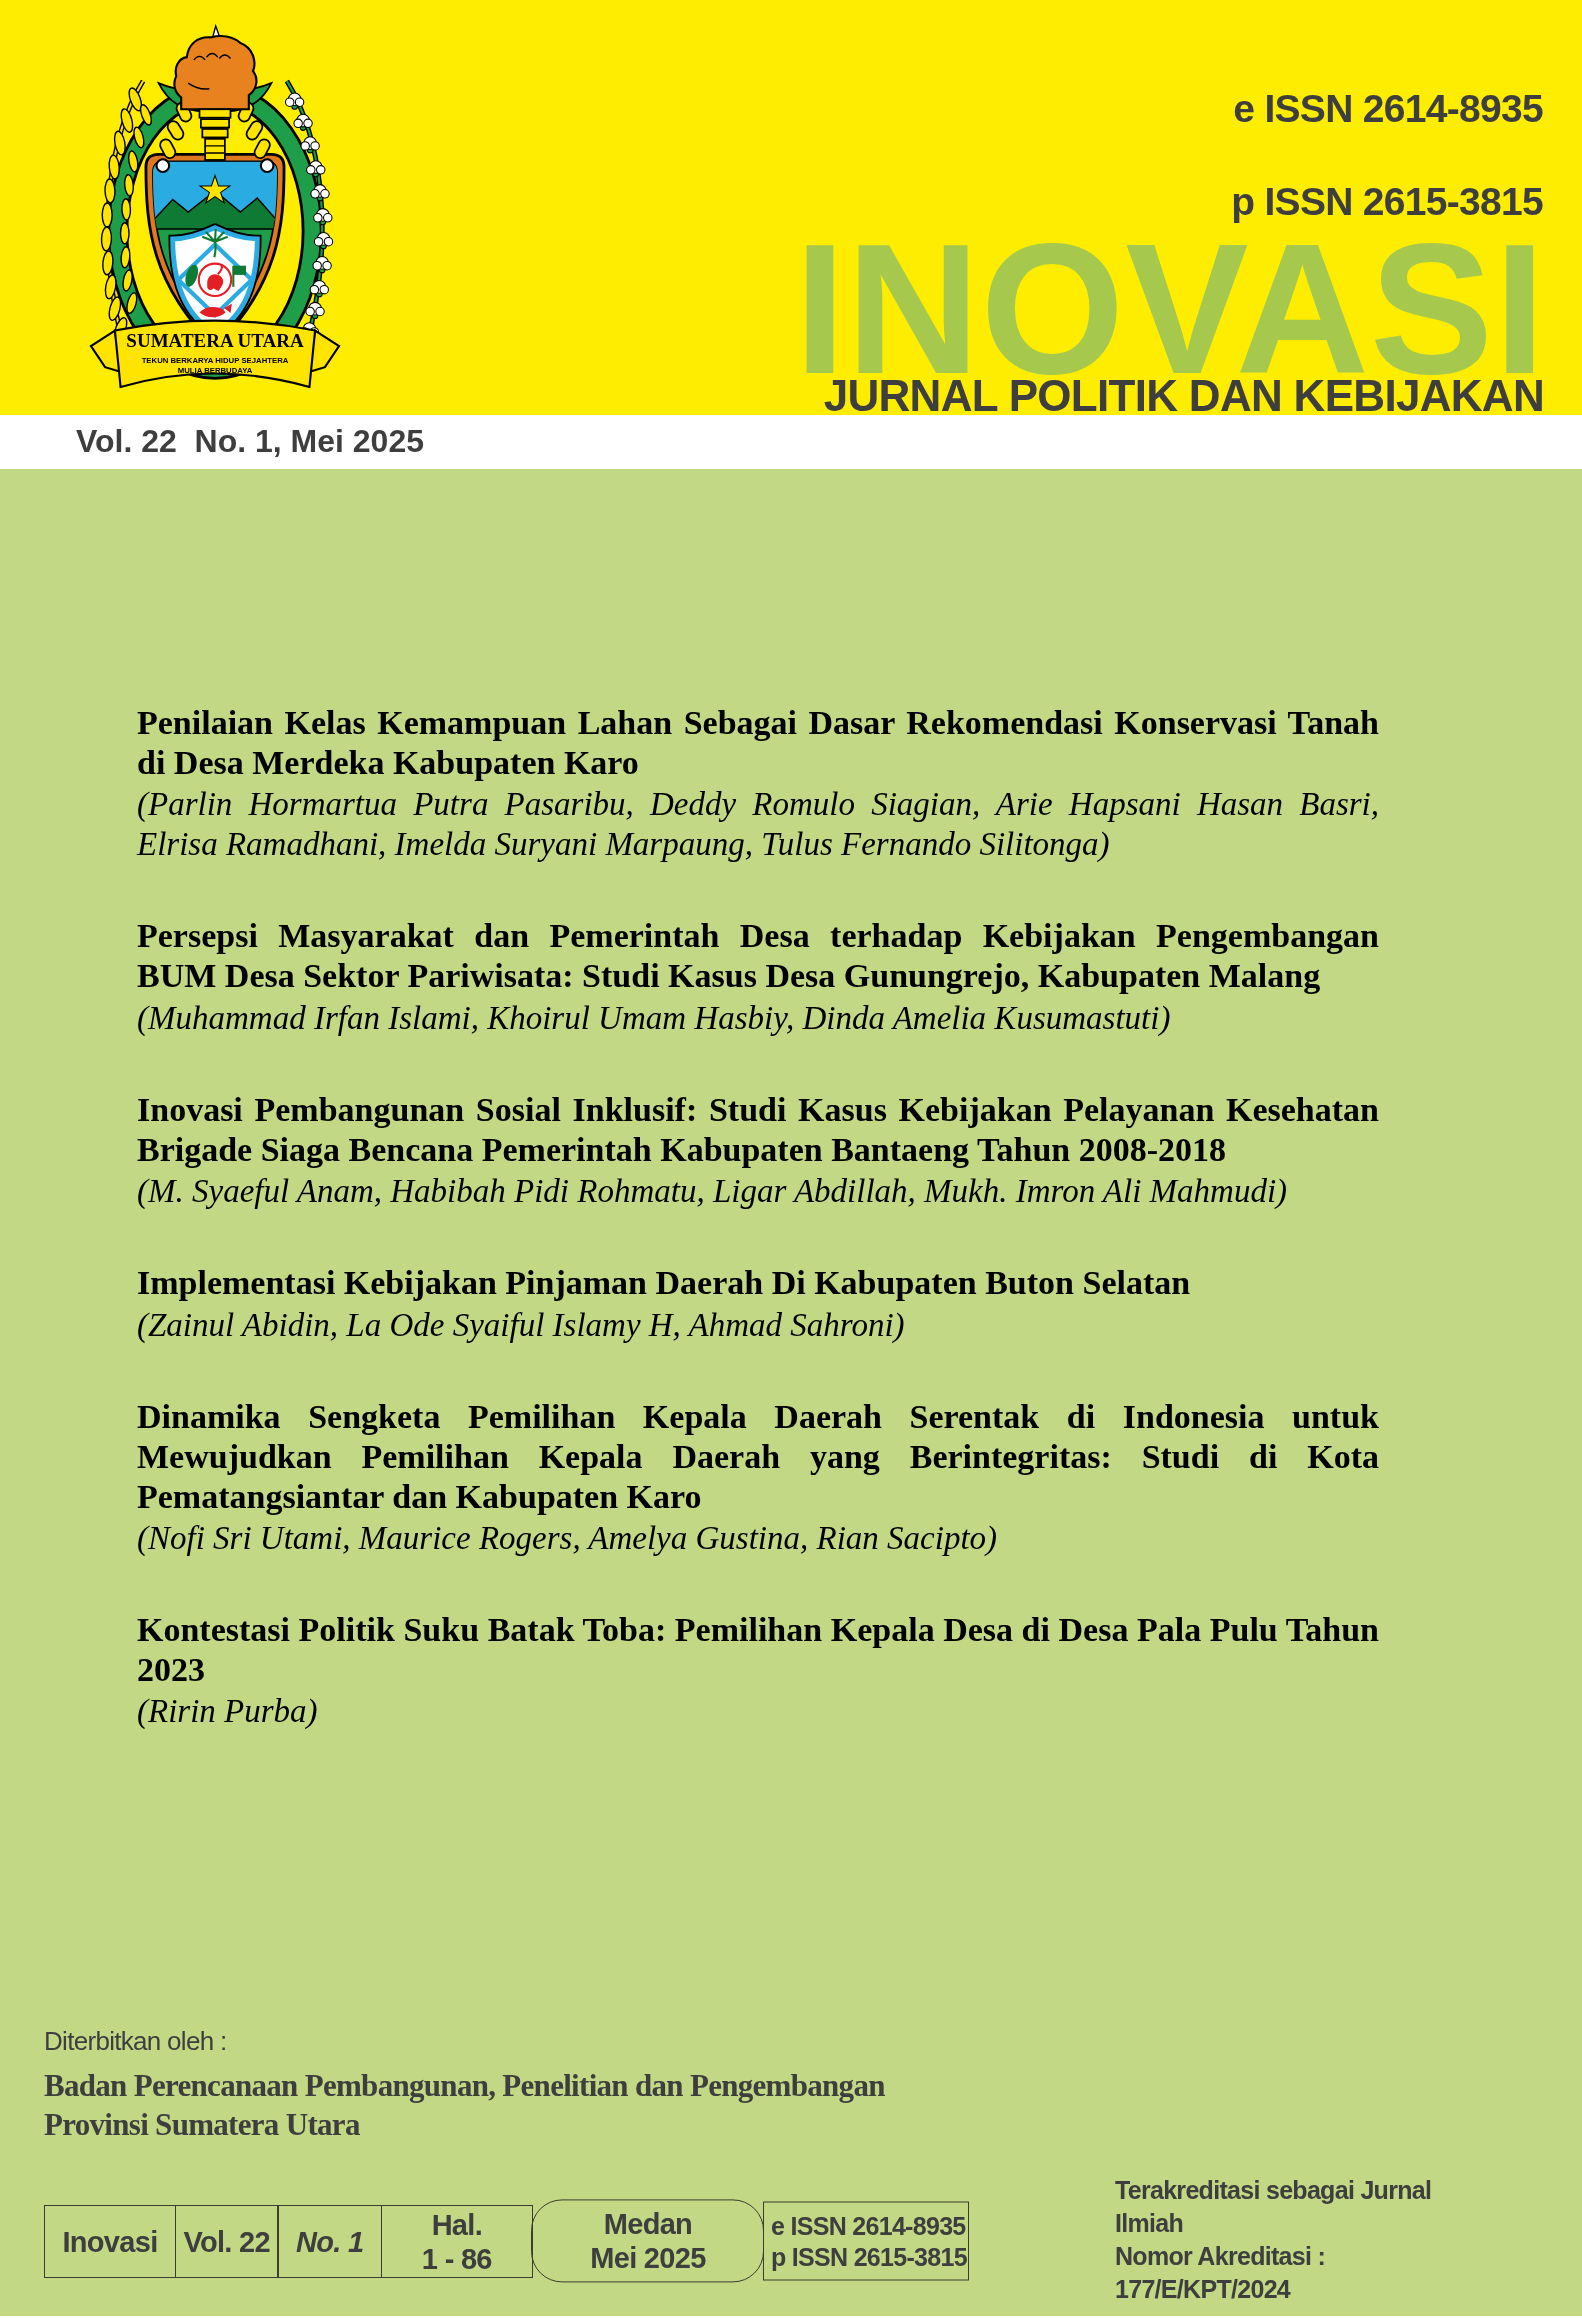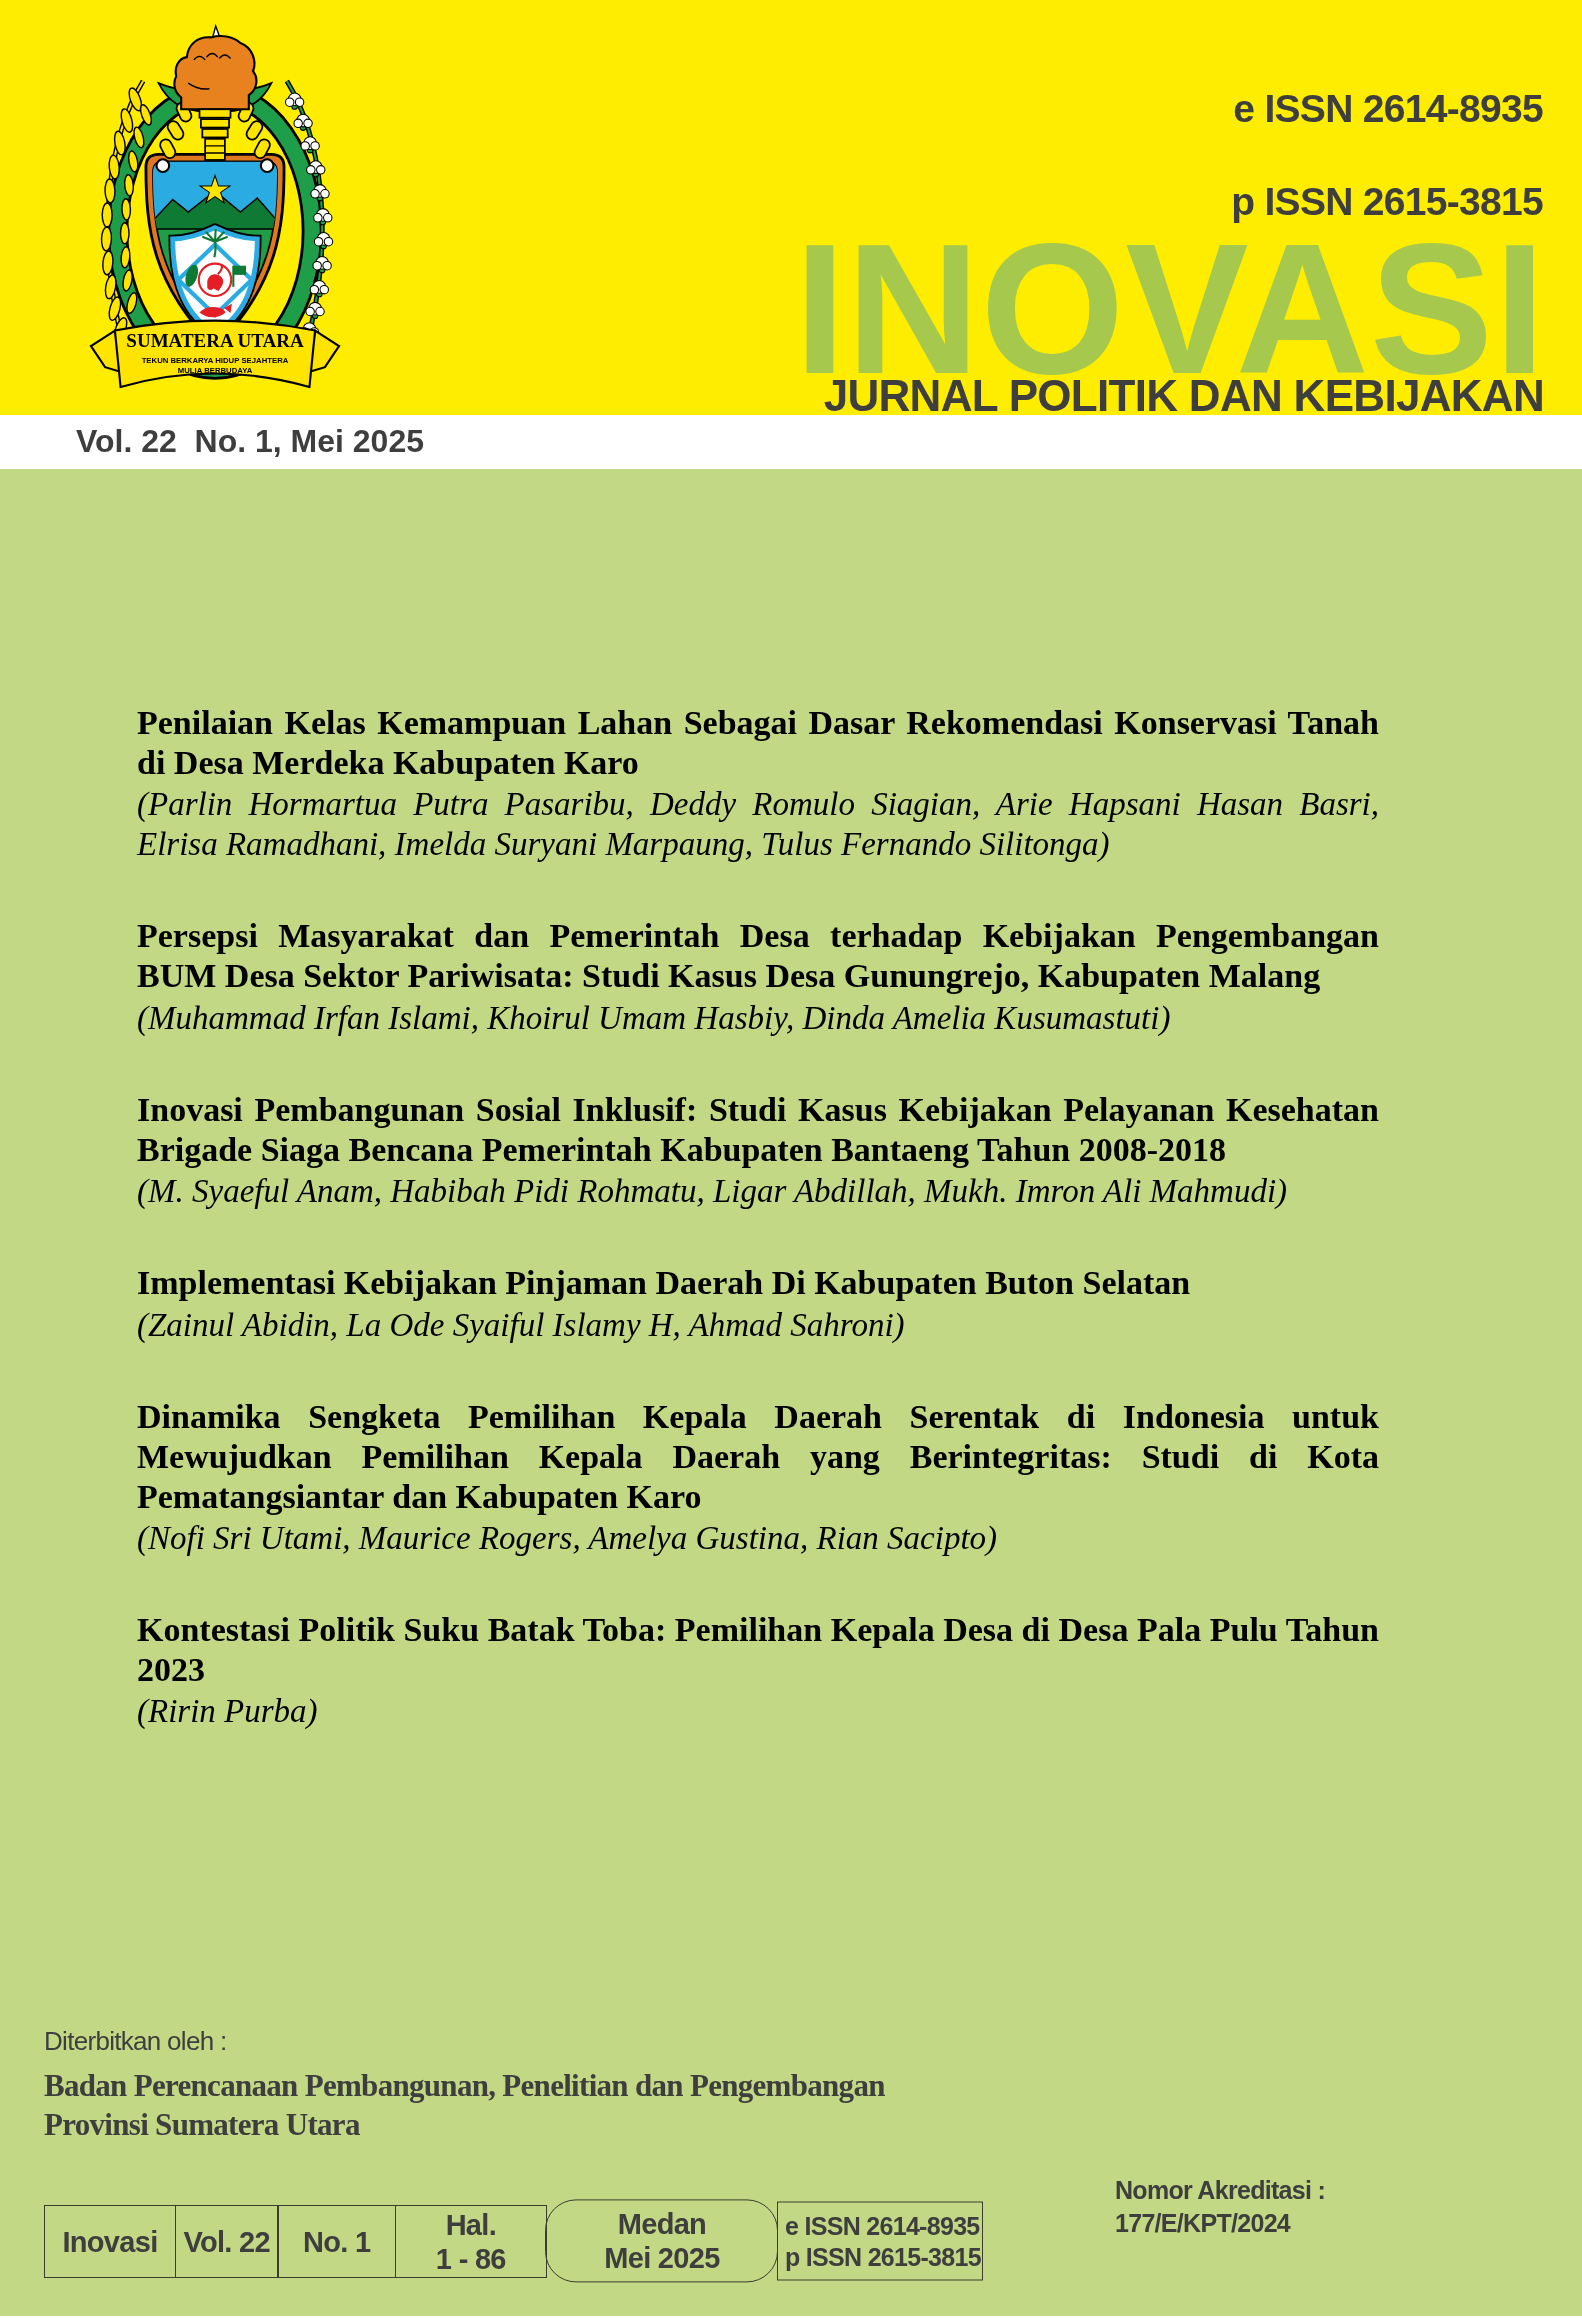--- a/index.html
+++ b/index.html
@@ -37,21 +37,21 @@
   .publisher{position:absolute;left:44px;top:1557px;color:#3e3e3e;}
   .pub-label{font-size:26px;font-weight:normal;margin-bottom:8.5px;letter-spacing:-0.7px;}
   .pub-name{font-size:31px;font-weight:bold;line-height:39px;letter-spacing:-0.7px;font-family:Liberation Serif, serif;}
 
   
   .footer-table{position:absolute;left:44px;top:1736px;display:flex;align-items:flex-start;}
   .ft-cell{box-sizing:border-box;border:1.4px solid #3c3c30;height:73px;
            display:flex;flex-direction:column;justify-content:center;align-items:center;
            font-size:29px;font-weight:bold;color:#3e3e3e;line-height:34px;letter-spacing:-0.7px;}
   .ft-cell + .ft-cell{margin-left:-1.4px;}
-  .ft-c1{width:132px;} .ft-c2{width:104px;text-align:center;} .ft-c3{width:119px;}
+  .ft-c1{width:132px;} .ft-c2{width:104px;text-align:center;} .ft-c3{width:105px;font-style:italic;}
   .ft-c4{width:152px;} 
   .ft-c5{width:233px;height:83px;transform:translateY(-5.6px);border-radius:31px;}
   .ft-c6{width:206px;height:79px;transform:translateY(-3.5px);font-size:25px;line-height:31px;align-items:flex-start;padding-left:7px;}
 
   .accreditation{position:absolute;left:1115px;top:1705px;width:356px;
                  font-size:25px;font-weight:bold;line-height:33px;color:#3e3e3e;letter-spacing:-0.7px;}
   .accr-line2{word-spacing:8.5px;}
 </style>
 </head>
 <body>
@@ -312,18 +312,19 @@
         <div>Medan</div>
         <div>Mei 2025</div>
       </div>
       <div class="ft-cell ft-c6">
         <div>e ISSN 2614-8935</div>
         <div>p ISSN 2615-3815</div>
       </div>
     </div>
 
     <div class="accreditation">
+      <div>Terakreditasi sebagai Jurnal Ilmiah</div>
       <div>Nomor Akreditasi : 177/E/KPT/2024</div>
     </div>
 
   </div>
 </div>
 
 
 </body></html>

